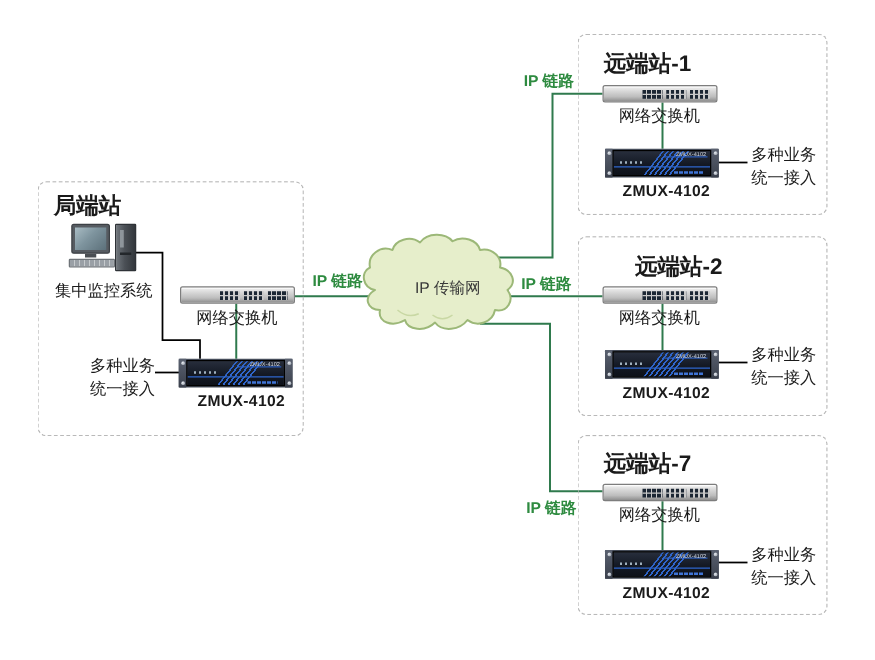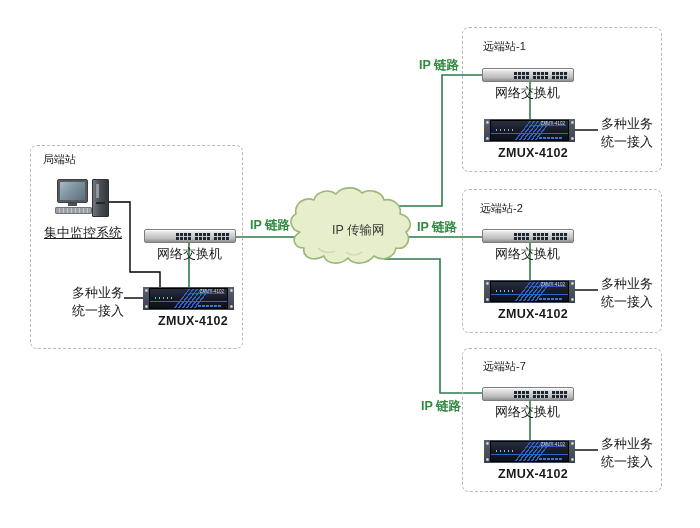--- a/index.html
+++ b/index.html
@@ -9,21 +9,21 @@
   }
   .canvas *{box-sizing:border-box;}
   .abs{position:absolute;}
   svg.wires{position:absolute;left:0;top:0;width:700px;height:528px;}
   .wk{stroke:#000000;stroke-width:1.4;fill:none;}
   .wg{stroke:#2f7a4d;stroke-width:1.6;fill:none;}
 
   .station-box{
     position:absolute;border:1px dashed #b9b9b9;border-radius:7px;background:transparent;
   }
-  .station-title{position:absolute;font-size:11px;font-weight:normal;white-space:nowrap;}
+  .station-title{position:absolute;font-size:18px;font-weight:bold;white-space:nowrap;}
   .lbl{position:absolute;font-size:13px;white-space:nowrap;}
   .link-lbl{position:absolute;font-size:12.5px;font-weight:bold;color:#2e8b40;white-space:nowrap;}
   .cloud-lbl{position:absolute;font-size:12.5px;color:#3a3a3a;white-space:nowrap;}
   .zmux-lbl{position:absolute;font-size:12.5px;font-weight:600;letter-spacing:.3px;white-space:nowrap;}
 
   
   .switch{
     position:absolute;width:92px;height:14px;border:1px solid #7d7d7d;border-radius:2px;
     background:linear-gradient(180deg,#f2f2f2 0%,#d6d6d6 35%,#bdbdbd 70%,#8f8f8f 100%);
     box-shadow:inset 0 1px 0 rgba(255,255,255,.8);
@@ -118,21 +118,21 @@
   <div class="station-title" style="left:43px;top:152px;">局端站</div>
 
   <div class="pc" style="left:55px;top:179px;">
     <div class="monitor">
         <div class="screen"></div>
       </div>
     <div class="stand"></div>
     <div class="kb"></div>
     <div class="tower"></div>
   </div>
-  <div class="lbl" style="left:44px;top:224px;text-decoration:underline;">集中监控系统</div>
+  <div class="lbl" style="left:44px;top:224px;">集中监控系统</div>
 
   <div class="switch" style="left:144px;top:229px;">
     <div class="sw-ports">
         <i></i>
         <i></i>
         <i></i>
       </div>
   </div>
   <div class="lbl" style="left:157px;top:245px;">网络交换机</div>
 
@@ -173,21 +173,21 @@
         <div class="hline2"></div>
       <span class="face-label">ZMUX-4102</span>
       <span class="face-sub"></span>
     </div>
   </div>
   <div class="zmux-lbl" style="left:498px;top:146px;">ZMUX-4102</div>
   <div class="lbl" style="left:601px;top:115px;">多种业务</div>
   <div class="lbl" style="left:601px;top:133px;">统一接入</div>
 
   <div class="station-box" style="left:462px;top:189px;width:200px;height:144px;"></div>
-  <div class="station-title" style="left:480px;top:201px;">远端站-2</div>
+  <div class="station-title" style="left:508px;top:201px;">远端站-2</div>
   <div class="switch" style="left:482px;top:229px;">
     <div class="sw-ports">
         <i></i>
         <i></i>
         <i></i>
       </div>
   </div>
   <div class="lbl" style="left:495px;top:245px;">网络交换机</div>
   <div class="zmux" style="left:484px;top:280px;">
     <i class="ear l"></i>

